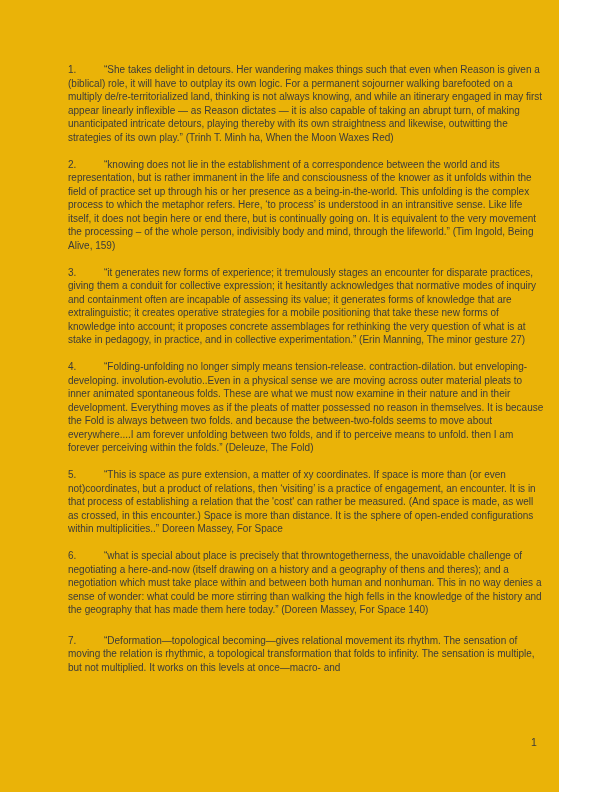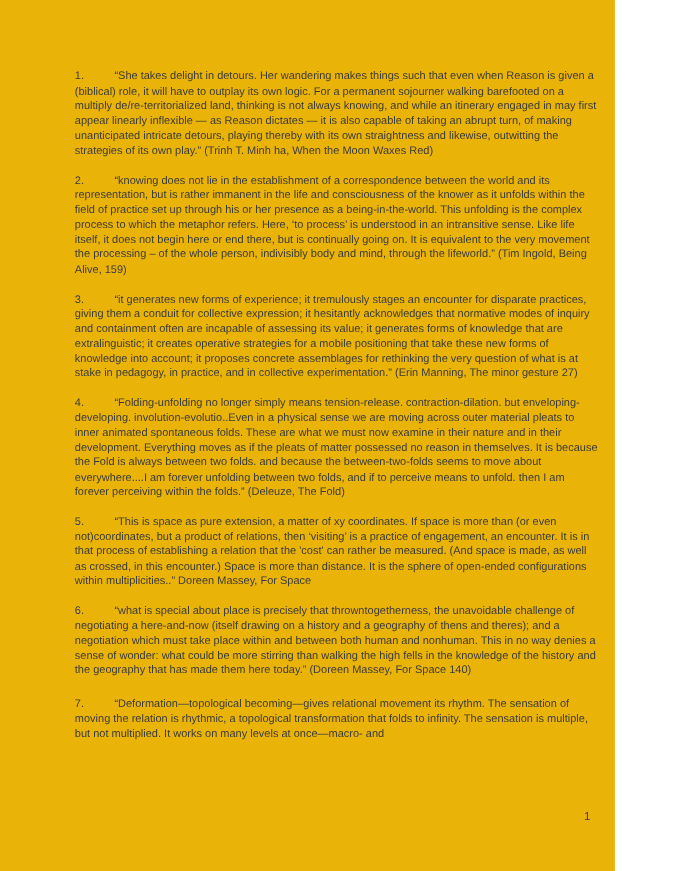--- a/index.html
+++ b/index.html
@@ -55,18 +55,18 @@
     <p class="para"><span class="num">2.</span><span class="txt">“knowing does not lie in the establishment of a correspondence between the world and its representation, but is rather immanent in the life and consciousness of the knower as it unfolds within the field of practice set up through his or her presence as a being-in-the-world. This unfolding is the complex process to which the metaphor refers. Here, ‘to process’ is understood in an intransitive sense. Like life itself, it does not begin here or end there, but is continually going on. It is equivalent to the very movement the processing – of the whole person, indivisibly body and mind, through the lifeworld.” (Tim Ingold, Being Alive, 159)</span></p>
 
     <p class="para"><span class="num">3.</span><span class="txt">“it generates new forms of experience; it tremulously stages an encounter for disparate practices, giving them a conduit for collective expression; it hesitantly acknowledges that normative modes of inquiry and containment often are incapable of assessing its value; it generates forms of knowledge that are extralinguistic; it creates operative strategies for a mobile positioning that take these new forms of knowledge into account; it proposes concrete assemblages for rethinking the very question of what is at stake in pedagogy, in practice, and in collective experimentation.” (Erin Manning, The minor gesture 27)</span></p>
 
     <p class="para"><span class="num">4.</span><span class="txt">“Folding-unfolding no longer simply means tension-release. contraction-dilation. but enveloping-developing. involution-evolutio..Even in a physical sense we are moving across outer material pleats to inner animated spontaneous folds. These are what we must now examine in their nature and in their development. Everything moves as if the pleats of matter possessed no reason in themselves. It is because the Fold is always between two folds. and because the between-two-folds seems to move about everywhere....I am forever unfolding between two folds, and if to perceive means to unfold. then I am forever perceiving within the folds.” (Deleuze, The Fold)</span></p>
 
     <p class="para"><span class="num">5.</span><span class="txt">“This is space as pure extension, a matter of xy coordinates. If space is more than (or even not)coordinates, but a product of relations, then ‘visiting’ is a practice of engagement, an encounter. It is in that process of establishing a relation that the 'cost' can rather be measured. (And space is made, as well as crossed, in this encounter.) Space is more than distance. It is the sphere of open-ended configurations within multiplicities..” Doreen Massey, For Space</span></p>
 
     <p class="para"><span class="num">6.</span><span class="txt">“what is special about place is precisely that throwntogetherness, the unavoidable challenge of negotiating a here-and-now (itself drawing on a history and a geography of thens and theres); and a negotiation which must take place within and between both human and nonhuman. This in no way denies a sense of wonder: what could be more stirring than walking the high fells in the knowledge of the history and the geography that has made them here today.” (Doreen Massey, For Space 140)</span></p>
 
-    <p class="para extra-gap"><span class="num">7.</span><span class="txt">“Deformation—topological becoming—gives relational movement its rhythm. The sensation of moving the relation is rhythmic, a topological transformation that folds to infinity. The sensation is multiple, but not multiplied. It works on many levels at once—macro- and</span></p>
+    <p class="para extra-gap"><span class="num">7.</span><span class="txt">“Deformation—topological becoming—gives relational movement its rhythm. The sensation of moving the relation is rhythmic, a topological transformation that folds to infinity. The sensation is multiple, but not multiplied. It works on this levels at once—macro- and</span></p>
 
   </div>
 
   <div class="page-num">1</div>
 </div>
 
 </body></html>

